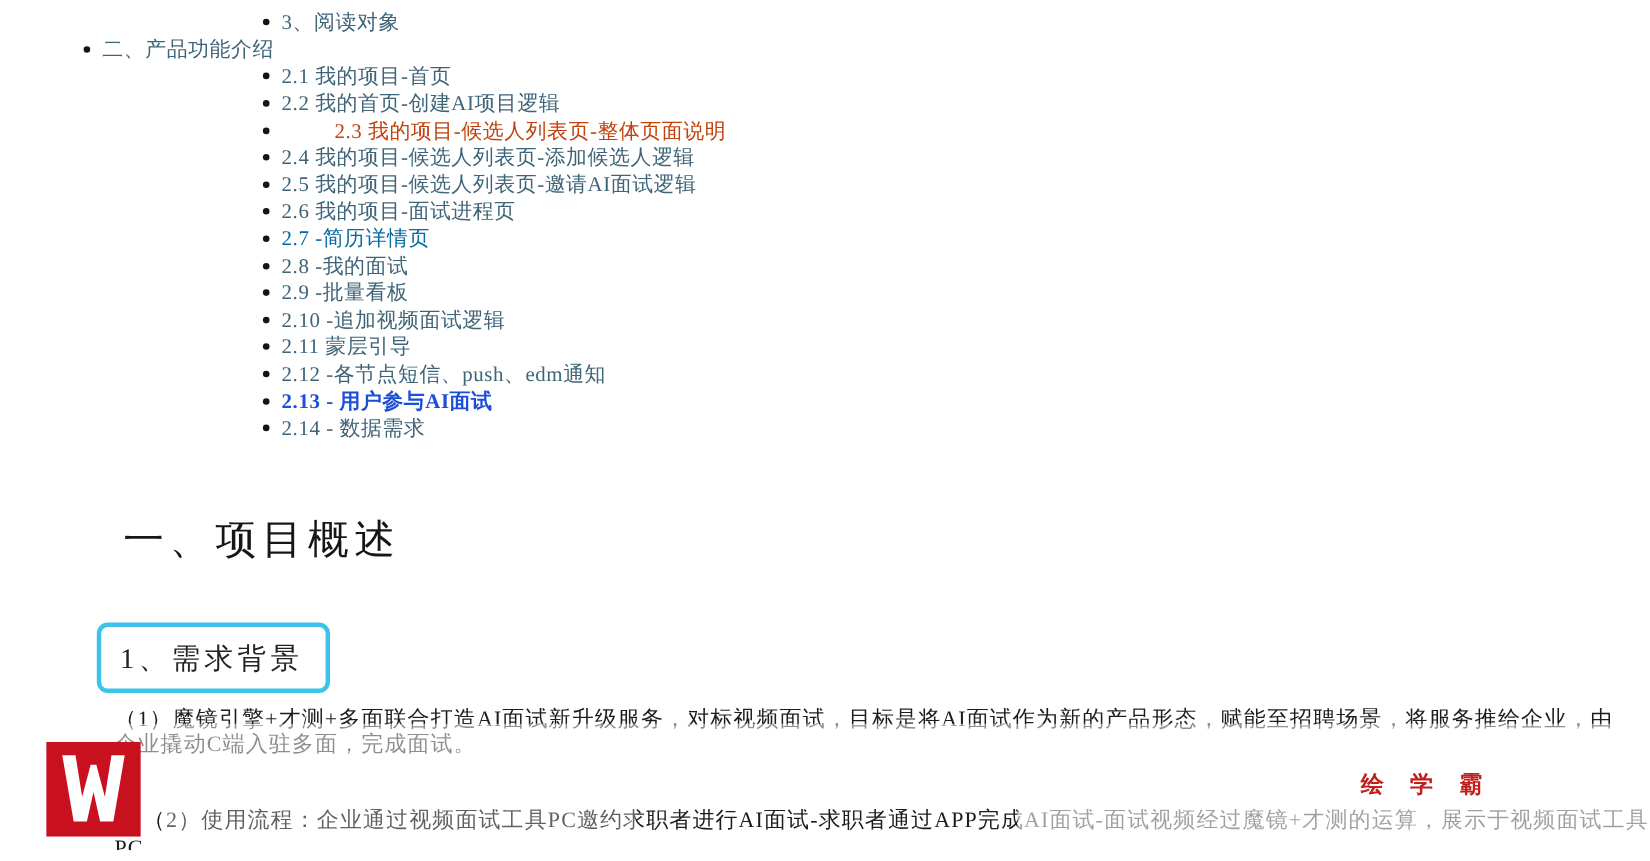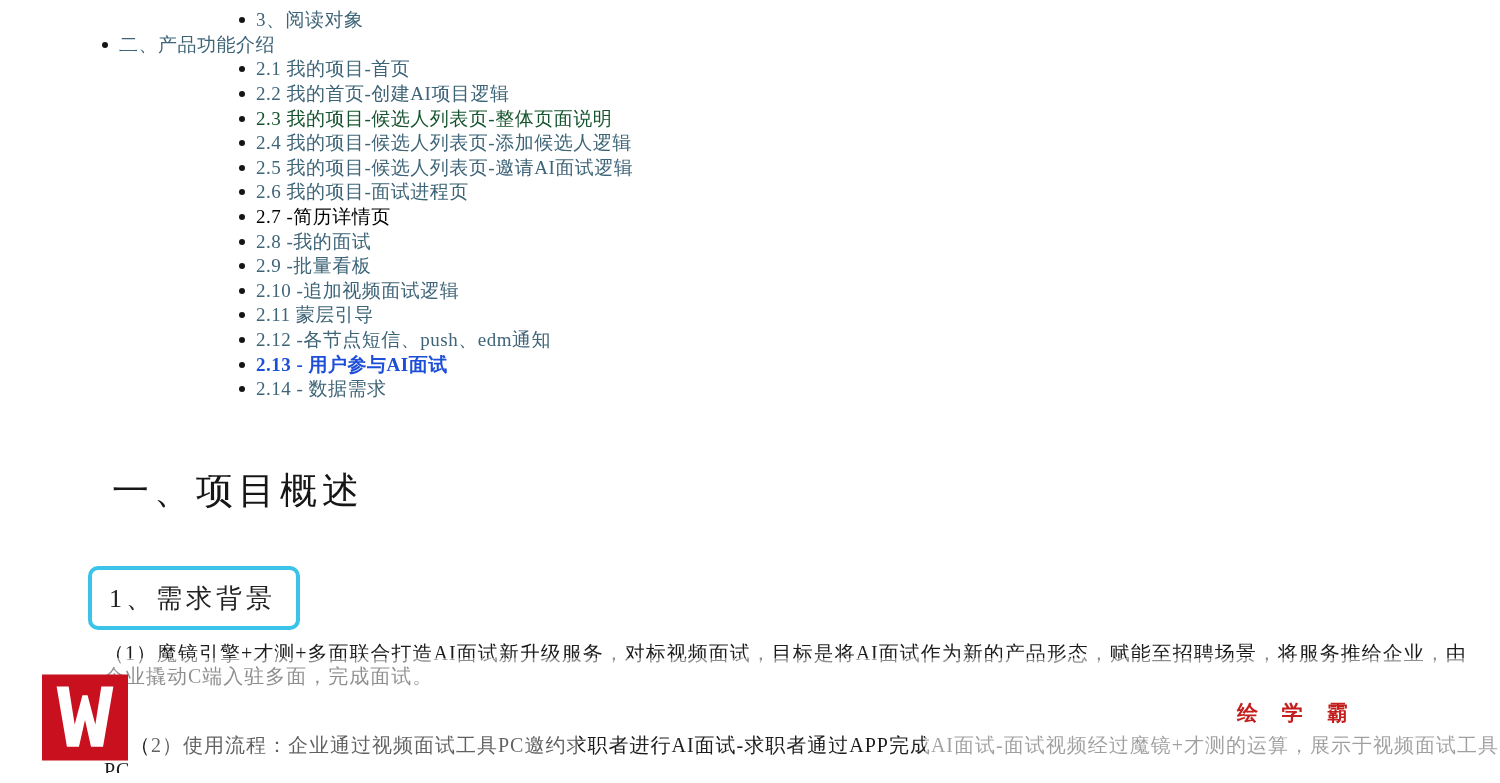--- a/index.html
+++ b/index.html
@@ -24,21 +24,21 @@
     width: 100%;
   }
   .toc-row {
     display: flex;
     align-items: center;
     height: 24.6px;
     font-size: 19px;
     letter-spacing: 0.5px;
     white-space: nowrap;
   }
-  .toc-row.lvl1 { padding-left: 102px; }
+  .toc-row.lvl1 { padding-left: 76px; }
   .toc-row.lvl2 { padding-left: 239px; }
   .toc-bullet {
     width: 6px;
     height: 6px;
     border-radius: 50%;
     background: #151515;
     margin-right: 11px;
     flex: 0 0 auto;
   }
   .toc-label {
@@ -139,37 +139,37 @@
       <div class="toc-row lvl2">
         <span class="toc-bullet"></span>
         <span class="toc-label" style="color: rgb(62, 100, 120);">2.1 我的项目-首页</span>
       </div>
       <div class="toc-row lvl2">
         <span class="toc-bullet"></span>
         <span class="toc-label" style="color: rgb(62, 100, 120);">2.2 我的首页-创建AI项目逻辑</span>
       </div>
       <div class="toc-row lvl2">
         <span class="toc-bullet"></span>
-        <span class="toc-label" style="color: #14532d;">2.3 我的项目-候选人列表页-整体页面说明</span>
+        <span class="toc-label" style="color: #c2410c; margin-left: 48px;">2.3 我的项目-候选人列表页-整体页面说明</span>
       </div>
       <div class="toc-row lvl2">
         <span class="toc-bullet"></span>
         <span class="toc-label" style="color: rgb(62, 100, 120);">2.4 我的项目-候选人列表页-添加候选人逻辑</span>
       </div>
       <div class="toc-row lvl2">
         <span class="toc-bullet"></span>
         <span class="toc-label" style="color: rgb(62, 100, 120);">2.5 我的项目-候选人列表页-邀请AI面试逻辑</span>
       </div>
       <div class="toc-row lvl2">
         <span class="toc-bullet"></span>
         <span class="toc-label" style="color: rgb(62, 100, 120);">2.6 我的项目-面试进程页</span>
       </div>
       <div class="toc-row lvl2">
         <span class="toc-bullet"></span>
-        <span class="toc-label" style="color: #000000; text-align: right;">2.7 -简历详情页</span>
+        <span class="toc-label" style="color: #0369a1; text-align: right;">2.7 -简历详情页</span>
       </div>
       <div class="toc-row lvl2">
         <span class="toc-bullet"></span>
         <span class="toc-label" style="color: rgb(62, 100, 120);">2.8 -我的面试</span>
       </div>
       <div class="toc-row lvl2">
         <span class="toc-bullet"></span>
         <span class="toc-label" style="color: rgb(62, 100, 120);">2.9 -批量看板</span>
       </div>
       <div class="toc-row lvl2">

